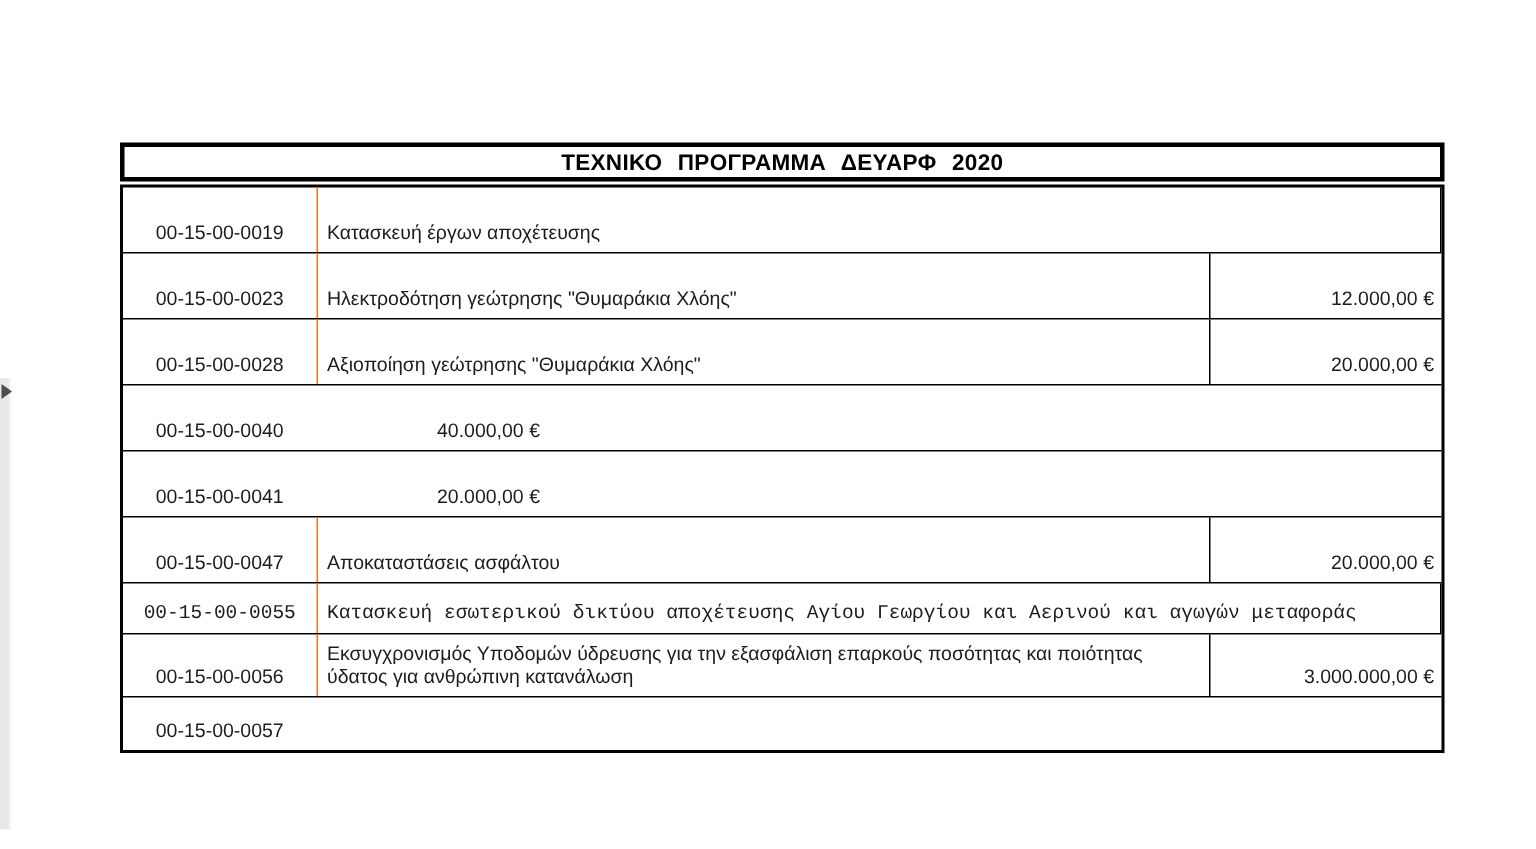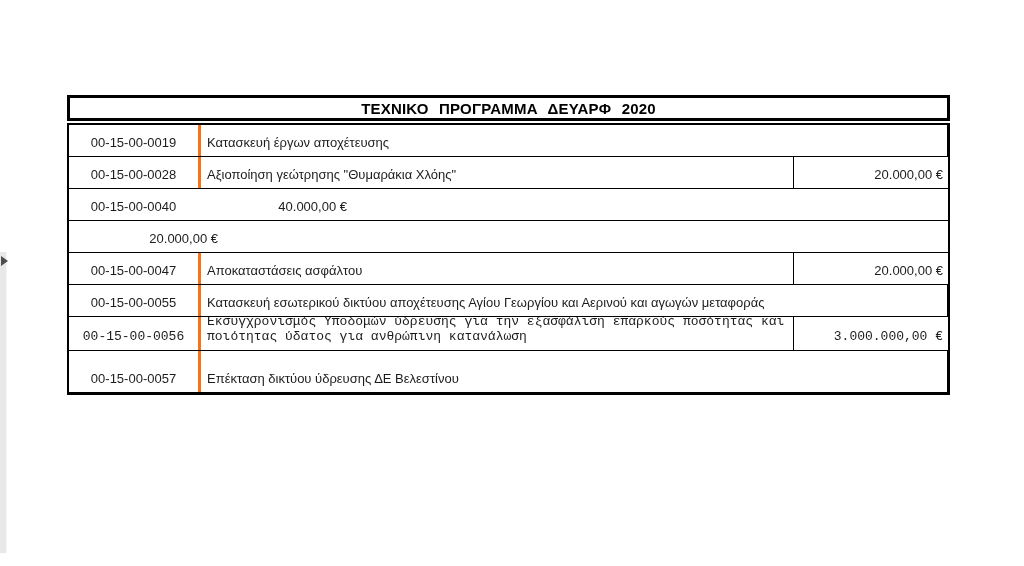--- a/index.html
+++ b/index.html
@@ -32,21 +32,21 @@
     width:0; height:0;
     border-left:7px solid #4d4d4d;
     border-top:5px solid transparent;
     border-bottom:5px solid transparent;
     margin-top:2px;
   }
 
   
   .sheet {
     position:absolute;
-    left:67px; top:95px;
+    left:80px; top:95px;
     width:883px;
   }
   .title-box {
     height:26px;
     border:3px solid #000;
     display:flex;
     align-items:center;
     justify-content:center;
     margin-bottom:2px;
   }
@@ -58,40 +58,40 @@
     color:#000;
   }
   .tbody {
     border:2px solid #000;
     display:flex;
     flex-direction:column;
   }
   .row {
     display:flex;
     border-bottom:1px solid #000;
-    height:32px;
+    height:44px;
   }
   .row:nth-child(7) { height:34px;font-family:Liberation Mono, monospace; }
   .row:nth-child(8) { height:42px; }
-  .row:nth-child(9) { height:35px; border-bottom:none;margin-left:12px; }
+  .row:nth-child(9) { height:35px; border-bottom:none; }
   .cell {
     display:flex;
     align-items:flex-end;
     font-size:13px;
     line-height:15px;
     overflow:hidden;
   }
   .cell.code {
     width:129px;
     justify-content:center;
     padding-bottom:6px;
   }
   .cell.desc {
     flex:1;
-    border-left:3px solid #f97316;
+    border-left:1px solid #f97316;
     border-right:1px solid #000;
     justify-content:flex-start;
     padding:2px 6px 6px 6px;
   }
   .cell.amount {
     width:154px;
     justify-content:flex-end;
     padding:0 5px 6px 0;
   }
 </style>
@@ -106,33 +106,39 @@
 <div class="sheet">
   <div class="title-box">
     <span>ΤΕΧΝΙΚΟ ΠΡΟΓΡΑΜΜΑ ΔΕΥΑΡΦ 2020</span>
   </div>
   <div class="tbody" id="rows-container">
   <div class="row">
     <div class="cell code">00-15-00-0019</div>
     <div class="cell desc">Κατασκευή έργων αποχέτευσης</div>
   </div>
 
+  <div class="row">
+    <div class="cell code">00-15-00-0023</div>
+    <div class="cell desc">Ηλεκτροδότηση γεώτρησης "Θυμαράκια Χλόης"</div>
+    <div class="cell amount">12.000,00 €</div>
+  </div>
 
   <div class="row">
     <div class="cell code">00-15-00-0028</div>
     <div class="cell desc">Αξιοποίηση γεώτρησης "Θυμαράκια Χλόης"</div>
     <div class="cell amount">20.000,00 €</div>
   </div>
 
   <div class="row">
     <div class="cell code">00-15-00-0040</div>
     <div class="cell amount">40.000,00 €</div>
   </div>
 
   <div class="row">
+    <div class="cell code">00-15-00-0041</div>
     <div class="cell amount">20.000,00 €</div>
   </div>
 
   <div class="row">
     <div class="cell code">00-15-00-0047</div>
     <div class="cell desc">Αποκαταστάσεις ασφάλτου</div>
     <div class="cell amount">20.000,00 €</div>
   </div>
 
   <div class="row">
@@ -141,16 +147,15 @@
   </div>
 
   <div class="row">
     <div class="cell code">00-15-00-0056</div>
     <div class="cell desc">Εκσυγχρονισμός Υποδομών ύδρευσης για την εξασφάλιση επαρκούς ποσότητας και ποιότητας ύδατος για ανθρώπινη κατανάλωση</div>
     <div class="cell amount">3.000.000,00 €</div>
   </div>
 
   <div class="row">
     <div class="cell code">00-15-00-0057</div>
-    <div class="cell desc">Επέκταση δικτύου ύδρευσης ΔΕ Βελεστίνου</div>
   </div>
 </div>
 </div>
 
 </body></html>

